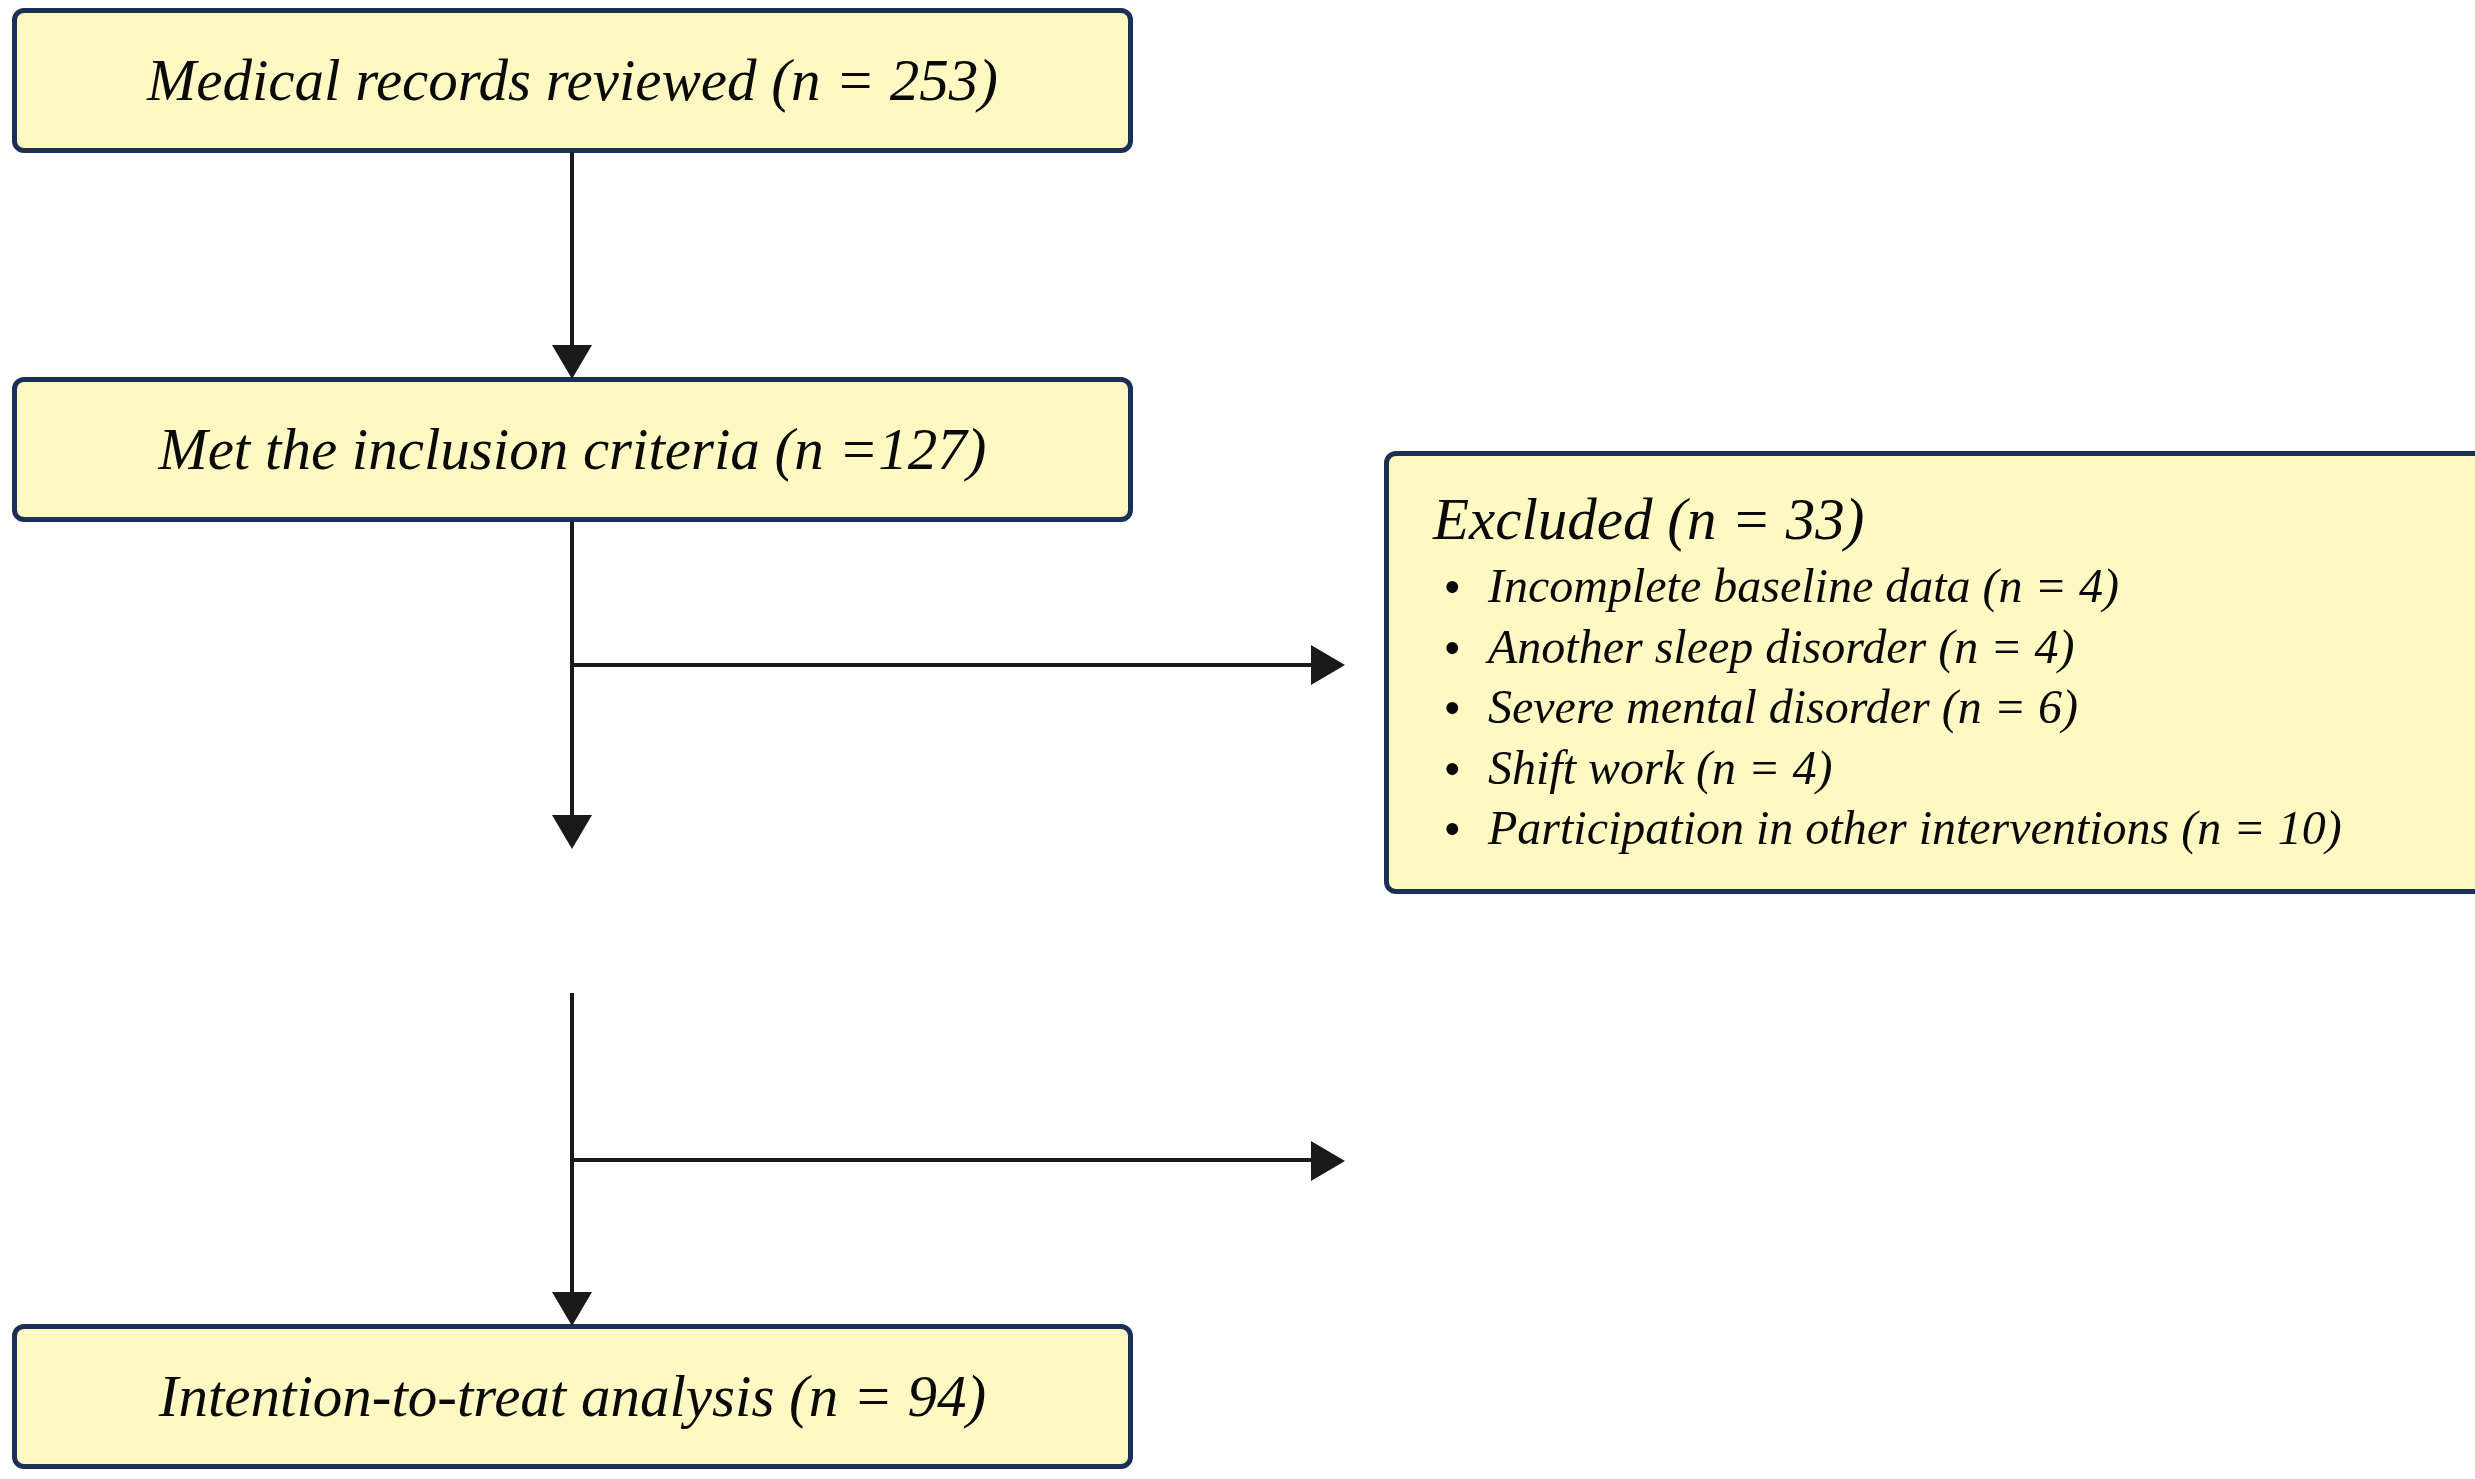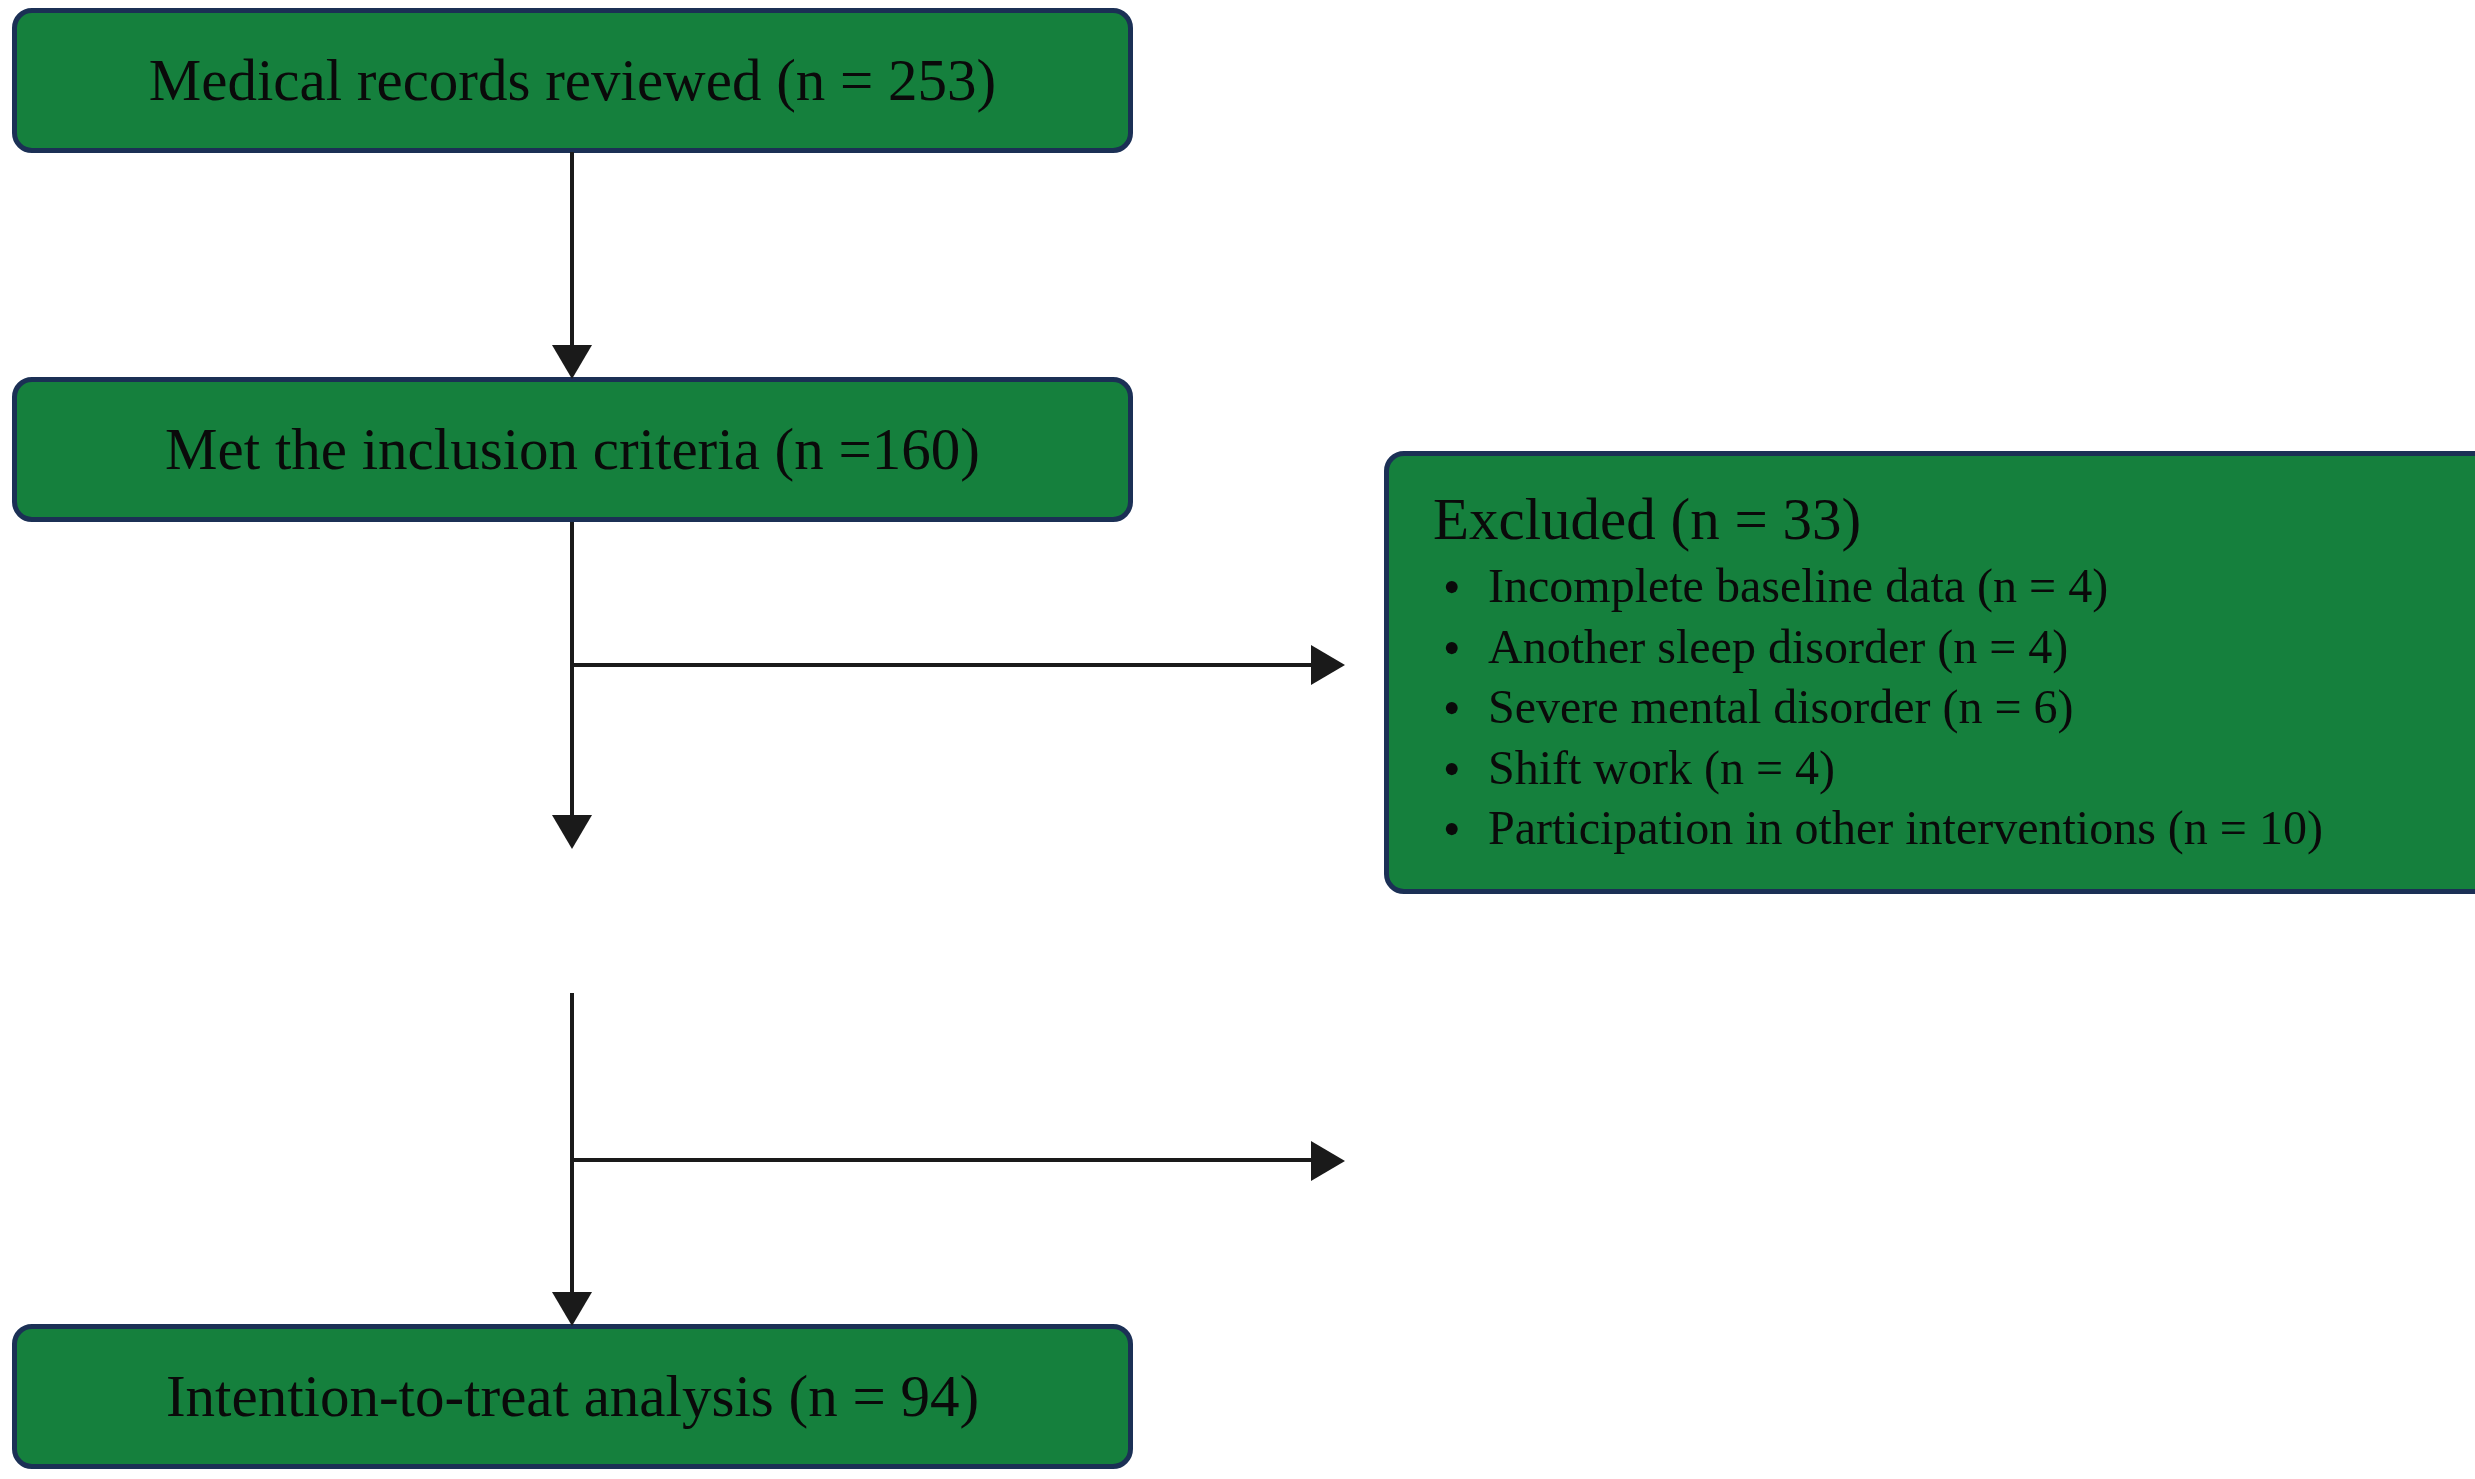--- a/index.html
+++ b/index.html
@@ -13,22 +13,23 @@
     height: 1479px;
     background: #ffffff;
     overflow: hidden;
     font-family: "Liberation Serif", "DejaVu Serif", serif;
   }
 
   .node {
     position: absolute;
     box-sizing: border-box;
     border: 5px solid #1b3055;
-    border-radius: 20px;
-    background: #15803d;
+    border-radius: 12px;
+    background: #fef9c3;
+    font-style: italic;
   }
 
   .node.centered {
     display: flex;
     align-items: center;
     justify-content: center;
     text-align: center;
   }
 
   .node-label {
@@ -102,21 +103,21 @@
 </head>
 <body>
 
 <div id="canvas">
 
   <div class="node centered" style="left:12px; top:8px; width:1121px; height:145px;">
     <span class="node-label">Medical records reviewed (n = 253)</span>
   </div>
 
   <div class="node centered" style="left:12px; top:377px; width:1121px; height:145px;">
-    <span class="node-label">Met the inclusion criteria (n =160)</span>
+    <span class="node-label">Met the inclusion criteria (n =127)</span>
   </div>
 
 
   <div class="node centered" style="left:12px; top:1324px; width:1121px; height:145px;text-align:right;">
     <span class="node-label">Intention-to-treat analysis (n = 94)</span>
   </div>
 
   <div class="node side-box" style="left:1344px; top:451px; width:1121px; height:443px;">
     <div class="side-title">Excluded (n = 33)</div>
     <ul class="bullet-list">

